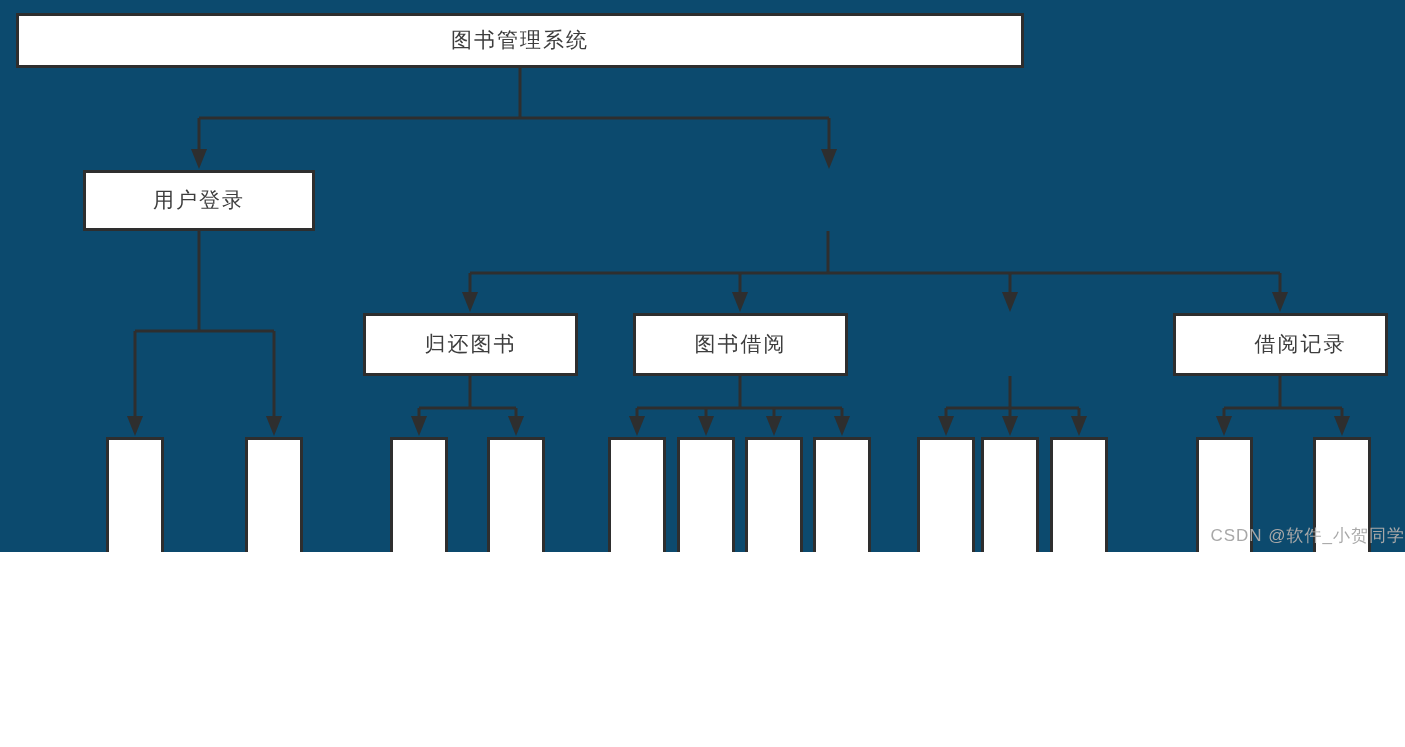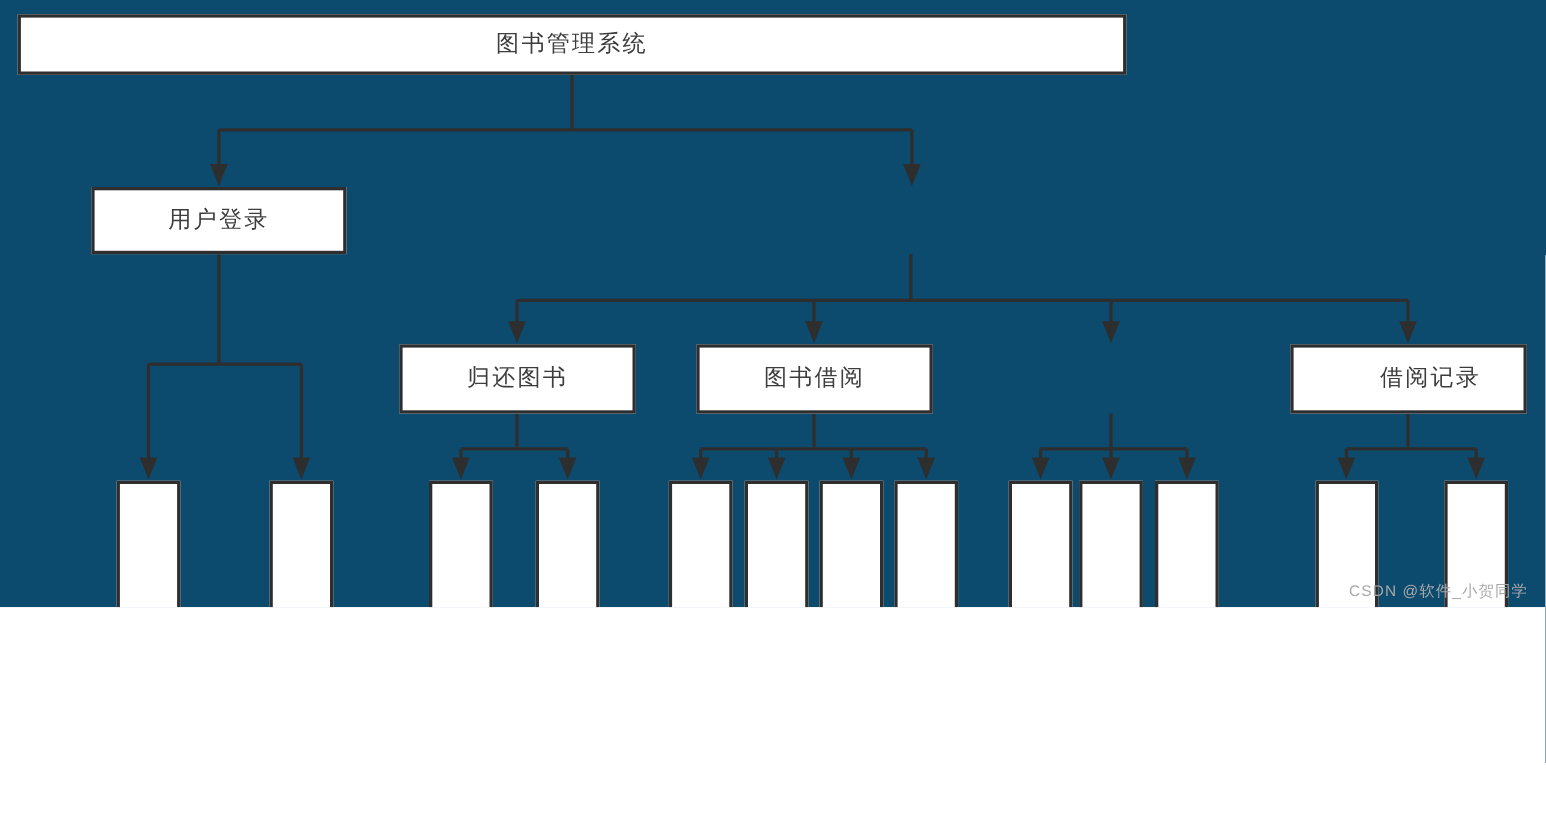--- a/index.html
+++ b/index.html
@@ -34,23 +34,23 @@
     letter-spacing: 2px;
   }
   .vbox {
     writing-mode: vertical-rl;
     text-orientation: mixed;
     font-size: 26px;
     letter-spacing: 5px;
   }
   .watermark {
     position: absolute;
-    right: 16px;
+    right: 0;
     bottom: 5px;
-    font-size: 14px;
+    font-size: 17px;
     letter-spacing: 1px;
     color: #a8a8a8;
     z-index: 5;
   }
 </style>
 </head>
 <body>
 
 <div class="stage">
 

